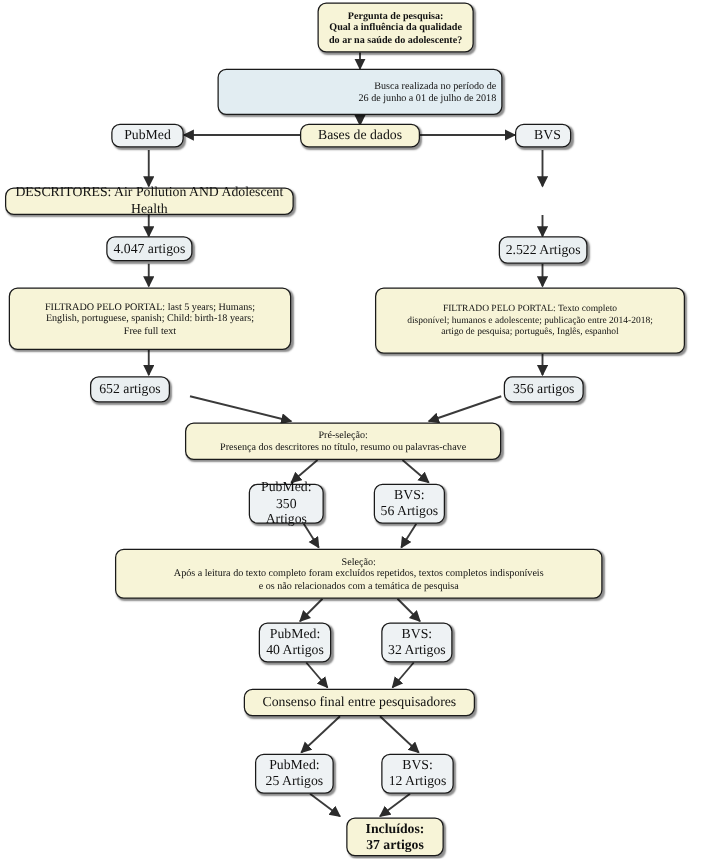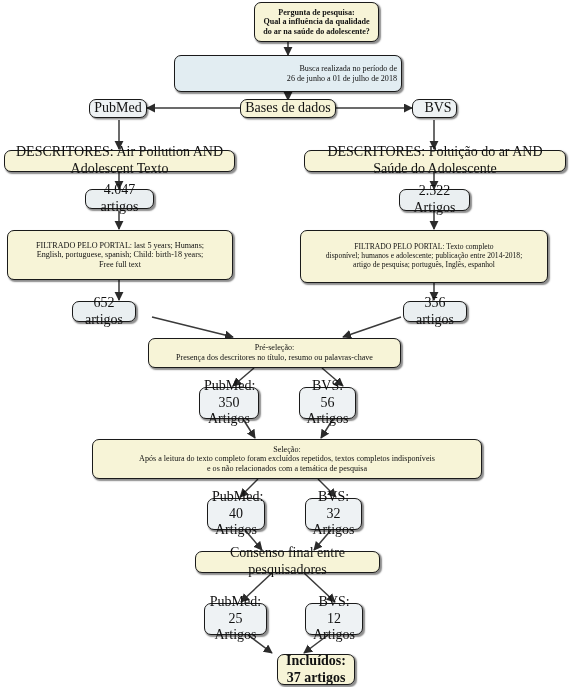--- a/index.html
+++ b/index.html
@@ -40,21 +40,21 @@
     box-shadow: 1.5px 1.5px 1.4px rgba(0,0,0,0.45);
   }
   .node span { display: block; width: 100%; white-space: pre-line; }
   .fill-cream { background: #f7f4d7; }
   .fill-blue  { background: #e2edf2; text-align: right; }
   .fill-gray  { background: #eaeff1; }
   .fill-white { background: #eef2f4; }
   .bold { font-weight: bold; margin-left: 28px; }
   .fs75 { font-size: 7.6px; }
   .fs8  { font-size: 8.1px; }
-  .fs85 { font-size: 14px; }
+  .fs85 { font-size: 11px; }
 </style>
 </head>
 <body>
 
 <div id="canvas">
 
   <svg id="arrows" viewBox="0 0 574 687">
     <defs>
       <marker id="ah" markerWidth="7" markerHeight="7" refX="5.4" refY="3" orient="auto" markerUnits="strokeWidth">
         <path d="M0,0 L6,3 L0,6 z" fill="#2b2b2b"></path>
@@ -133,26 +133,23 @@
 
   <div class="node fill-white fs85" style="left:89px; top:99px; width:58px; height:19px;">
     <span>PubMed</span>
   </div>
 
   <div class="node fill-white fs85" style="left:412px; top:99px; width:45px; height:19px;padding-left:11px;">
     <span>BVS</span>
   </div>
 
   <div class="node fill-cream fs85" style="left:4px; top:150px; width:231px; height:22px;">
-    <span>DESCRITORES: Air Pollution AND Adolescent Texto</span>
-  </div>
-
-  <div class="node fill-cream fs85" style="left:304px; top:150px; width:262px; height:22px;">
-    <span>DESCRITORES: Poluição do ar AND Saúde do Adolescente</span>
-  </div>
+    <span>DESCRITORES: Air Pollution AND Adolescent Health</span>
+  </div>
+
 
   <div class="node fill-gray fs85" style="left:85px; top:189px; width:69px; height:20px;">
     <span>4.047 artigos</span>
   </div>
 
   <div class="node fill-gray fs85" style="left:399px; top:189px; width:71px; height:22px;">
     <span>2.522 Artigos</span>
   </div>
 
   <div class="node fill-cream fs8" style="left:7px; top:230px; width:226px; height:50px;">

